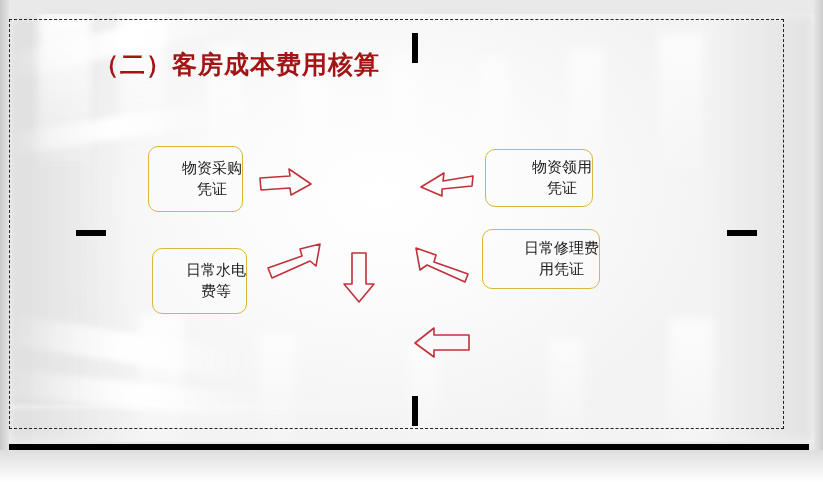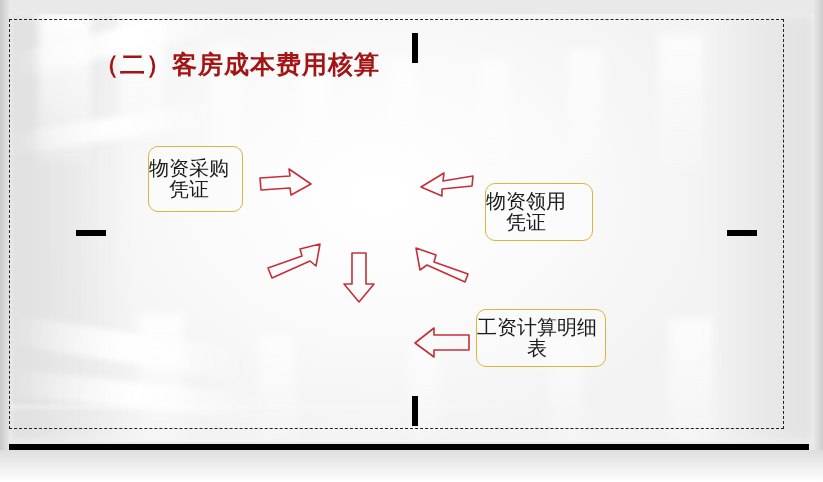--- a/index.html
+++ b/index.html
@@ -122,26 +122,26 @@
     font-family: "DejaVu Sans", "Liberation Sans", sans-serif;
   }
 
   
   .node {
     position: absolute;
     border: 1.5px solid #d9b63c;
     border-radius: 10px;
     background: rgba(252,252,252,0.55);
     color: #1a1a1a;
-    font-size: 20px;
+    font-size: 15px;
     line-height: 21px;
     text-align: center;
     display: flex;
     align-items: center;
-    justify-content: flex-start;
+    justify-content: flex-end;
     box-sizing: border-box;
     font-family: "DejaVu Sans", "Liberation Sans", sans-serif;
   }
   .node.ellipse {
     border-radius: 50%;
     border-color: #e0bb3e;
   }
 
   .arrow {
     position: absolute;
@@ -183,35 +183,41 @@
     </div>
   </div>
 
   <div class="node" style="left:148px;top:146px;width:95px;height:66px;">
     <div>
       <div>物资采购</div>
       <div>凭证</div>
     </div>
   </div>
 
-
-  <div class="node" style="left:485px;top:149px;width:108px;height:58px;margin-top:34px;">
+  <div class="node" style="left:152px;top:248px;width:95px;height:66px;">
+    <div>
+      <div>日常水电</div>
+      <div>费等</div>
+    </div>
+  </div>
+
+  <div class="node" style="left:485px;top:149px;width:108px;height:58px;">
     <div>
       <div>物资领用</div>
       <div>凭证</div>
     </div>
   </div>
 
-
-  <div class="node" style="left:476px;top:309px;width:130px;height:58px;">
-    <div>
-      <div>工资计算明细</div>
-      <div>表</div>
-    </div>
-  </div>
+  <div class="node" style="left:482px;top:229px;width:118px;height:60px;">
+    <div>
+      <div>日常修理费</div>
+      <div>用凭证</div>
+    </div>
+  </div>
+
 
 
 
   <div class="arrow" style="left:258px;top:168px;">
     <svg width="58" height="42" viewBox="0 0 58 42">
       <polygon points="2,10 32,8 31,1 53,16 33,27 32,20 3,22" fill="none" stroke="#c4303a" stroke-width="1.6" stroke-linejoin="round"></polygon>
     </svg>
   </div>
 
   <div class="arrow" style="left:418px;top:168px;">

